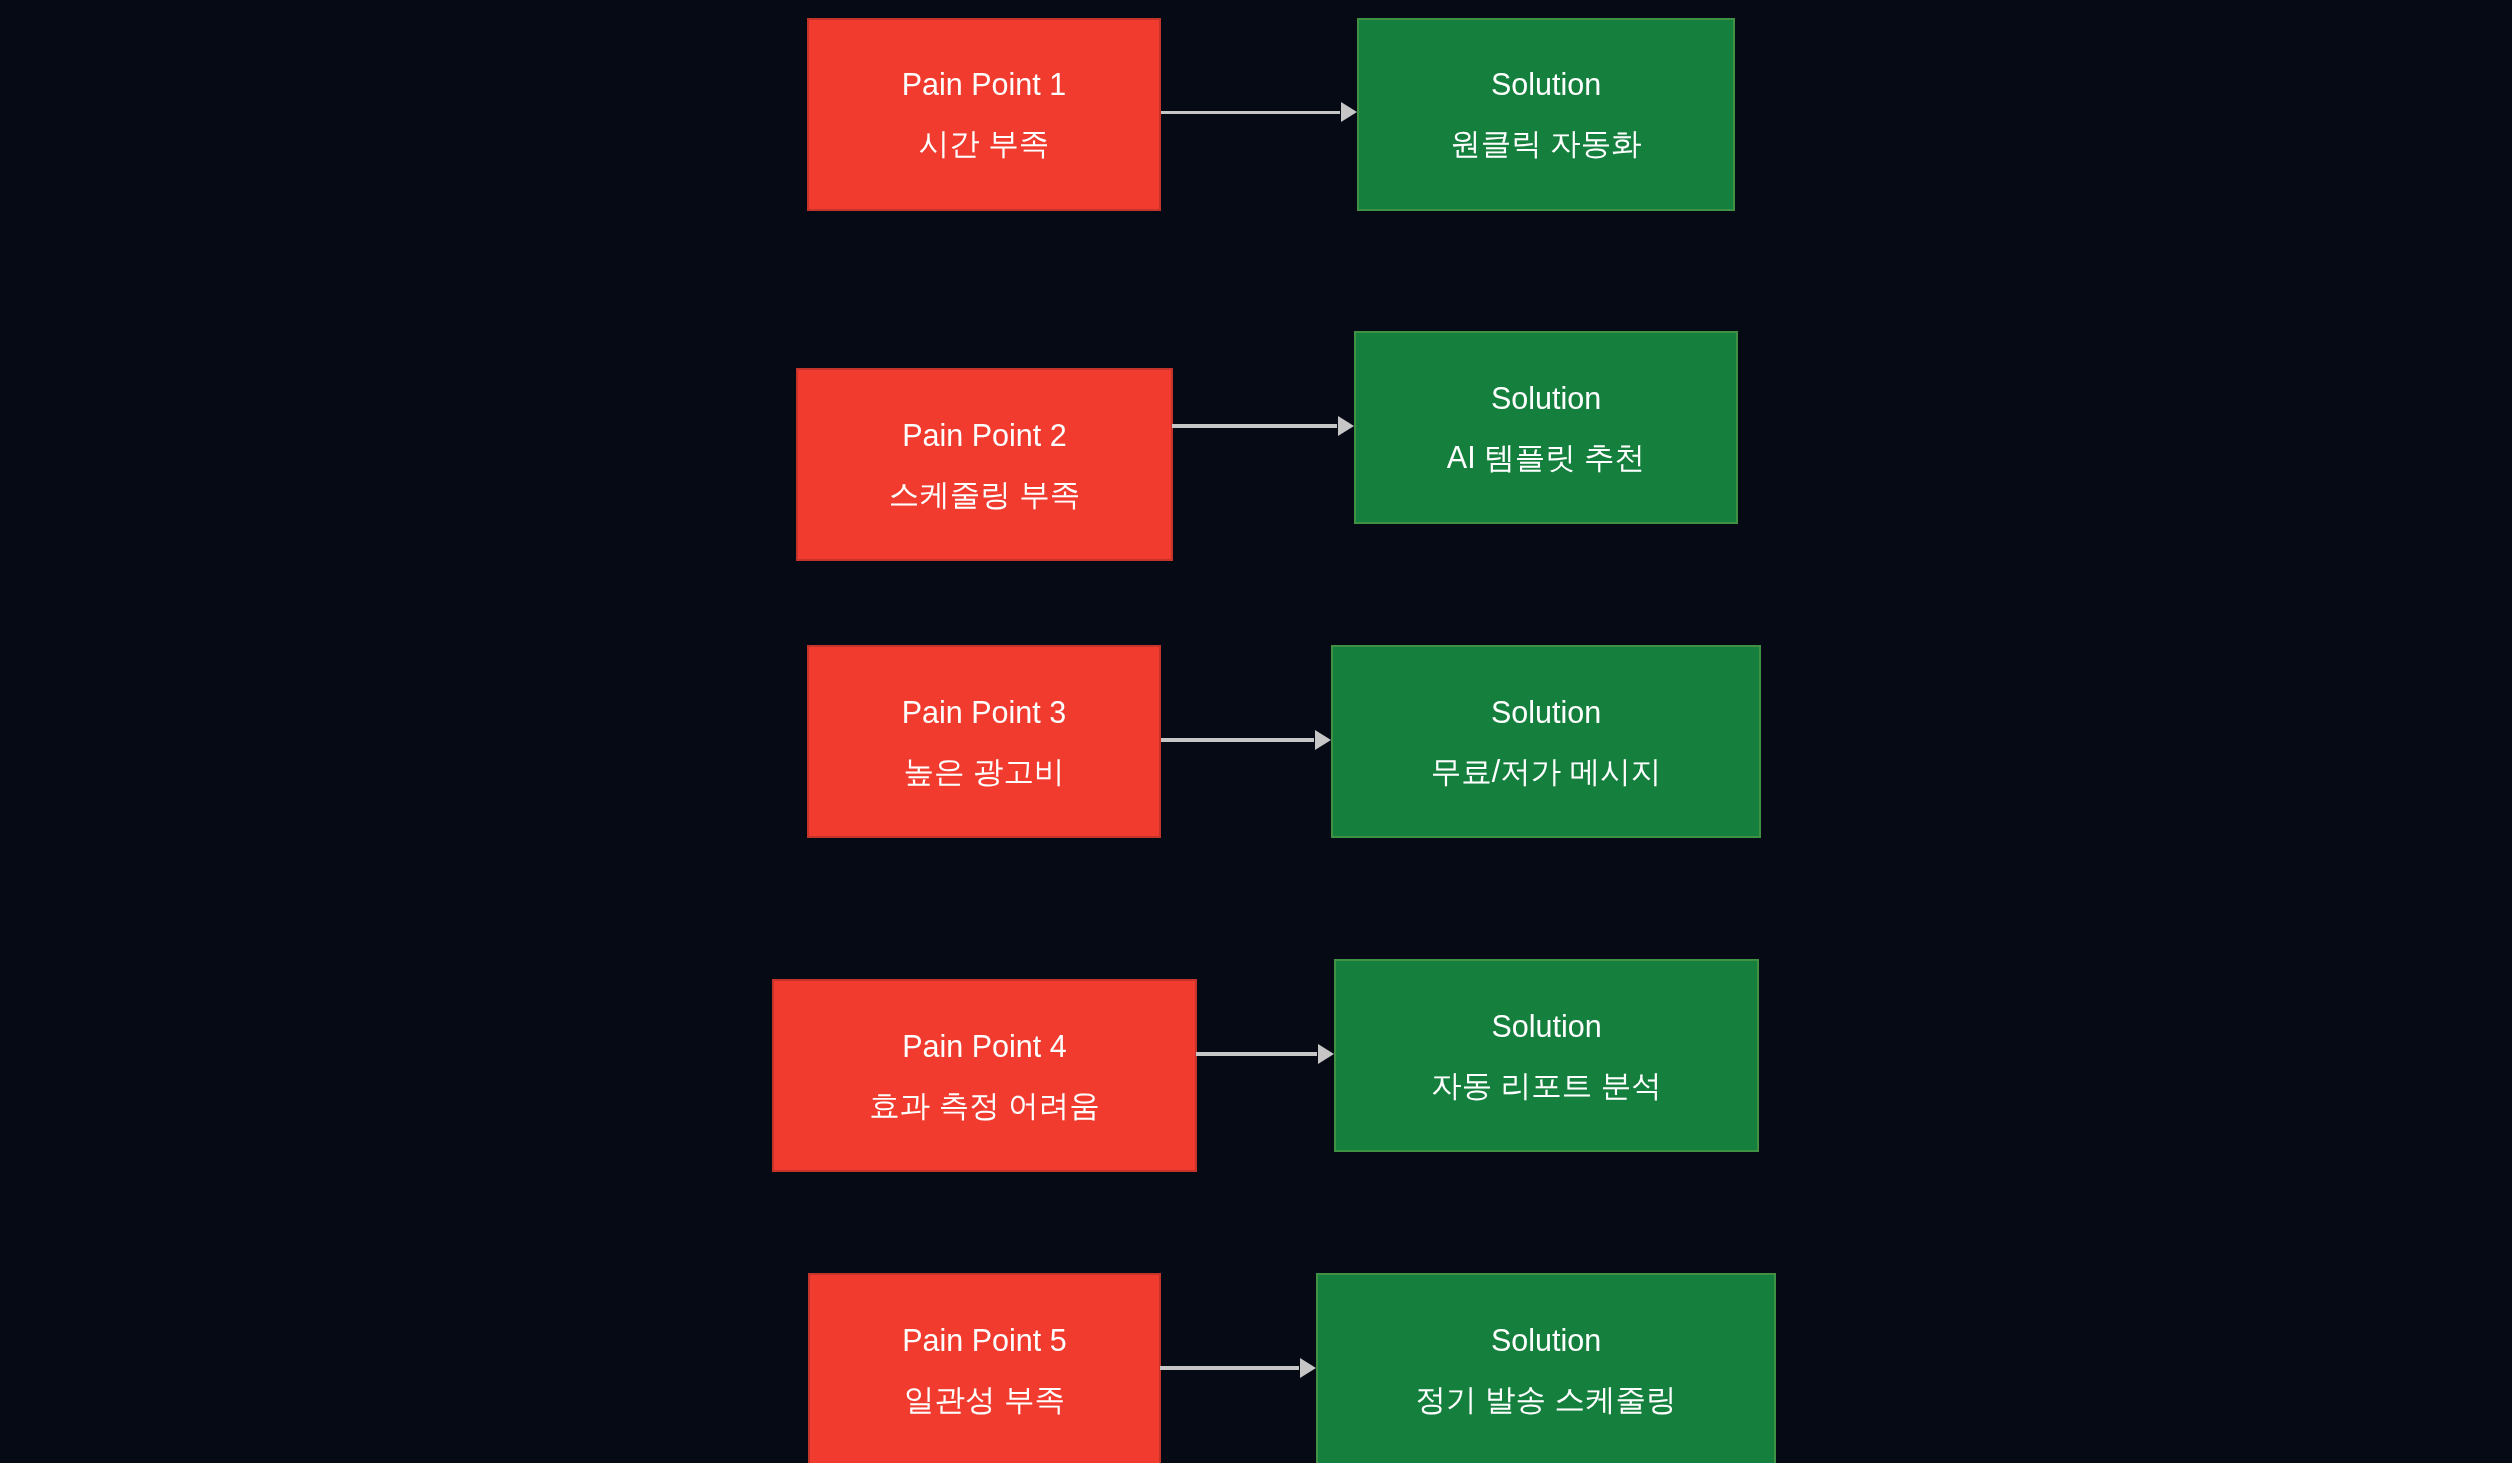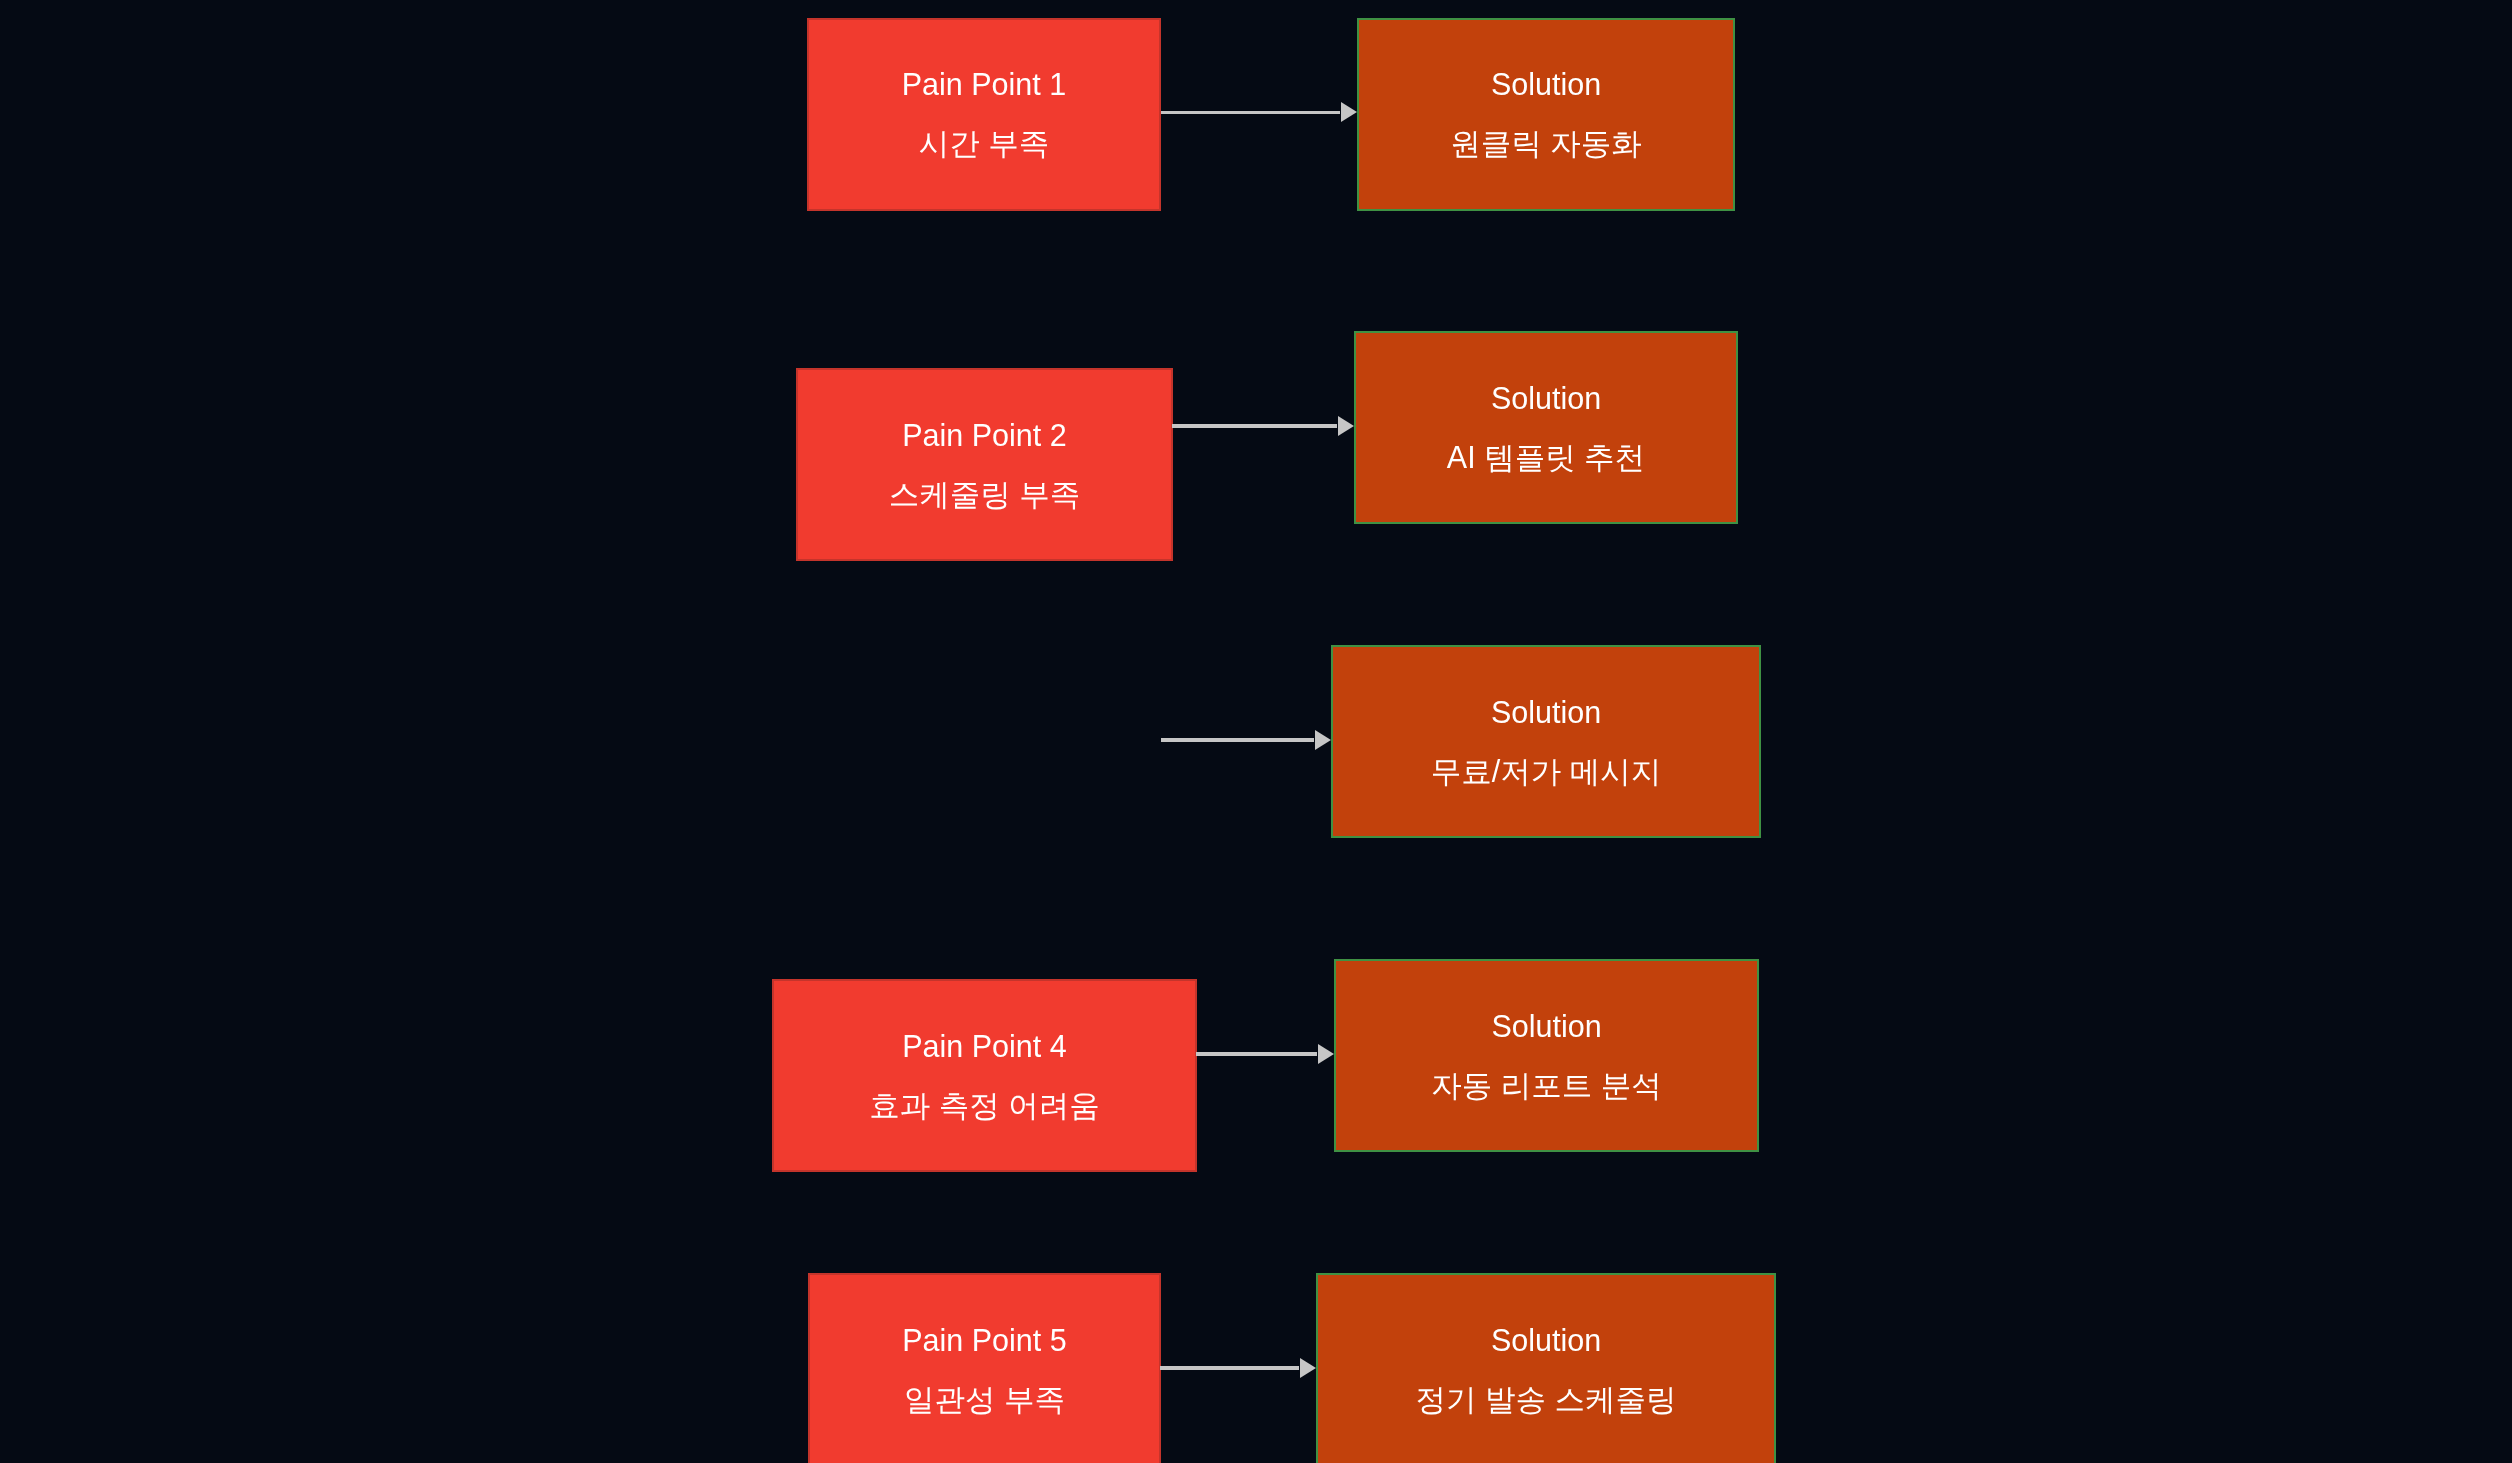--- a/index.html
+++ b/index.html
@@ -42,21 +42,21 @@
     justify-content: center;
     align-items: center;
     text-align: center;
     gap: 8px;
   }
   .pain {
     background: #f13b2f;
     border: 2.8px solid #c5342b;
   }
   .sol {
-    background: #c2410c;
+    background: #15803d;
     border: 2.8px solid #3f9143;
   }
   .node .title,
   .node .subtitle {
     color: #ffffff;
     font-size: 30.5px;
     line-height: 1.0;
     white-space: nowrap;
   }
   .node .subtitle {
@@ -126,20 +126,24 @@
       <div class="subtitle">스케줄링 부족</div>
     </div>
     <div class="arrow"></div>
     <div class="node sol">
       <div class="title">Solution</div>
       <div class="subtitle">AI 템플릿 추천</div>
     </div>
   </div>
 
   <div class="row row3">
+    <div class="node pain">
+      <div class="title">Pain Point 3</div>
+      <div class="subtitle">높은 광고비</div>
+    </div>
     <div class="arrow"></div>
     <div class="node sol">
       <div class="title">Solution</div>
       <div class="subtitle">무료/저가 메시지</div>
     </div>
   </div>
 
   <div class="row row4">
     <div class="node pain">
       <div class="title">Pain Point 4</div>

